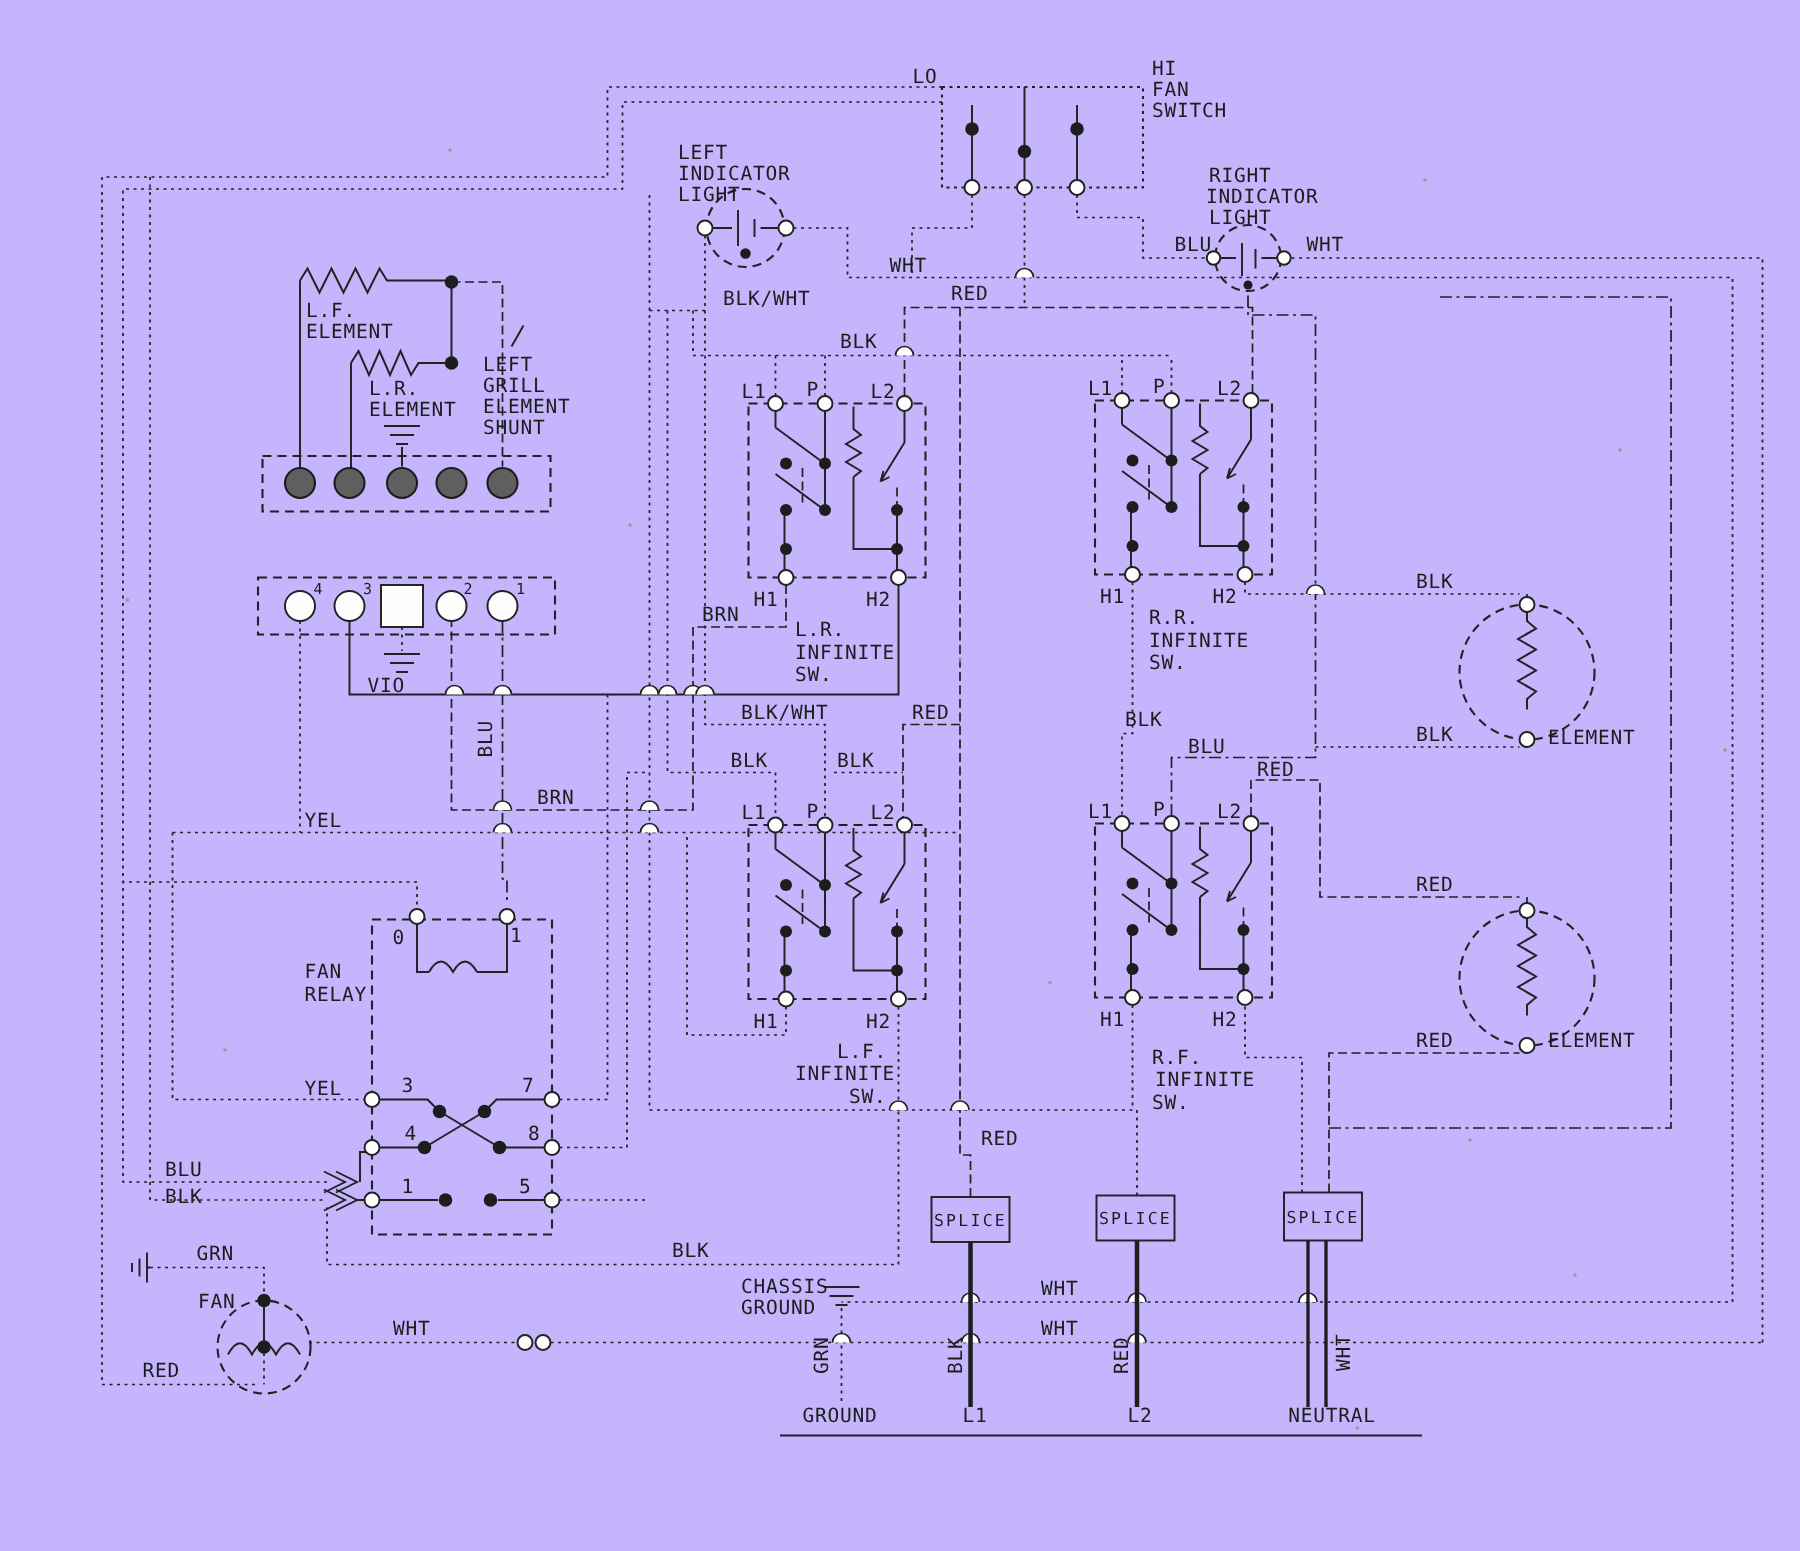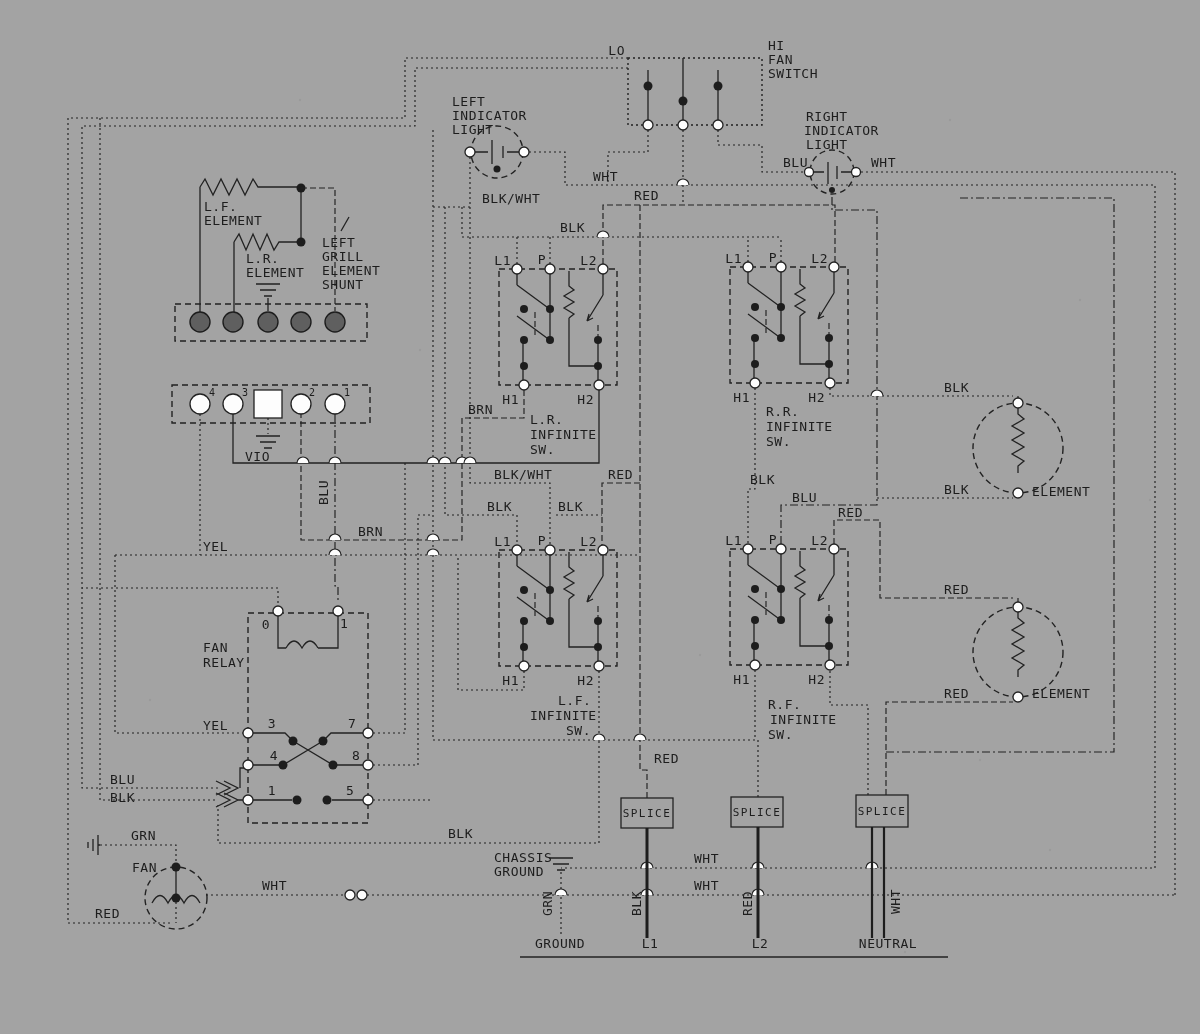--- a/index.html
+++ b/index.html
@@ -1,16 +1,16 @@
 <!DOCTYPE html>
 <html><head>
 <meta charset="utf-8">
 <style>
   html,body{margin:0;padding:0;background:#e8e8e8;}
-  #page{width:1200px;height:1034px;background:#a3a3a3;position:relative;overflow:hidden;}
+  #page{width:1200px;height:1034px;background:#c4b5fd;position:relative;overflow:hidden;}
   svg{display:block;}
   .txt{font-family:"DejaVu Sans Mono","Liberation Mono",monospace;font-size:13px;fill:#1d1d1d;letter-spacing:.5px;}
   .sm{font-size:10px;}
   .sp{font-size:11px;letter-spacing:1.5px;}
   .end{text-anchor:end;}
   .mid{text-anchor:middle;}
   .w{fill:none;stroke:#222;stroke-width:1.15;stroke-dasharray:2 3;}
   .dash{fill:none;stroke:#222;stroke-width:1.15;stroke-dasharray:6 3;}
   .dd{fill:none;stroke:#222;stroke-width:1.15;stroke-dasharray:8 3 2 3;}
   .s{fill:none;stroke:#222;stroke-width:1.3;}

